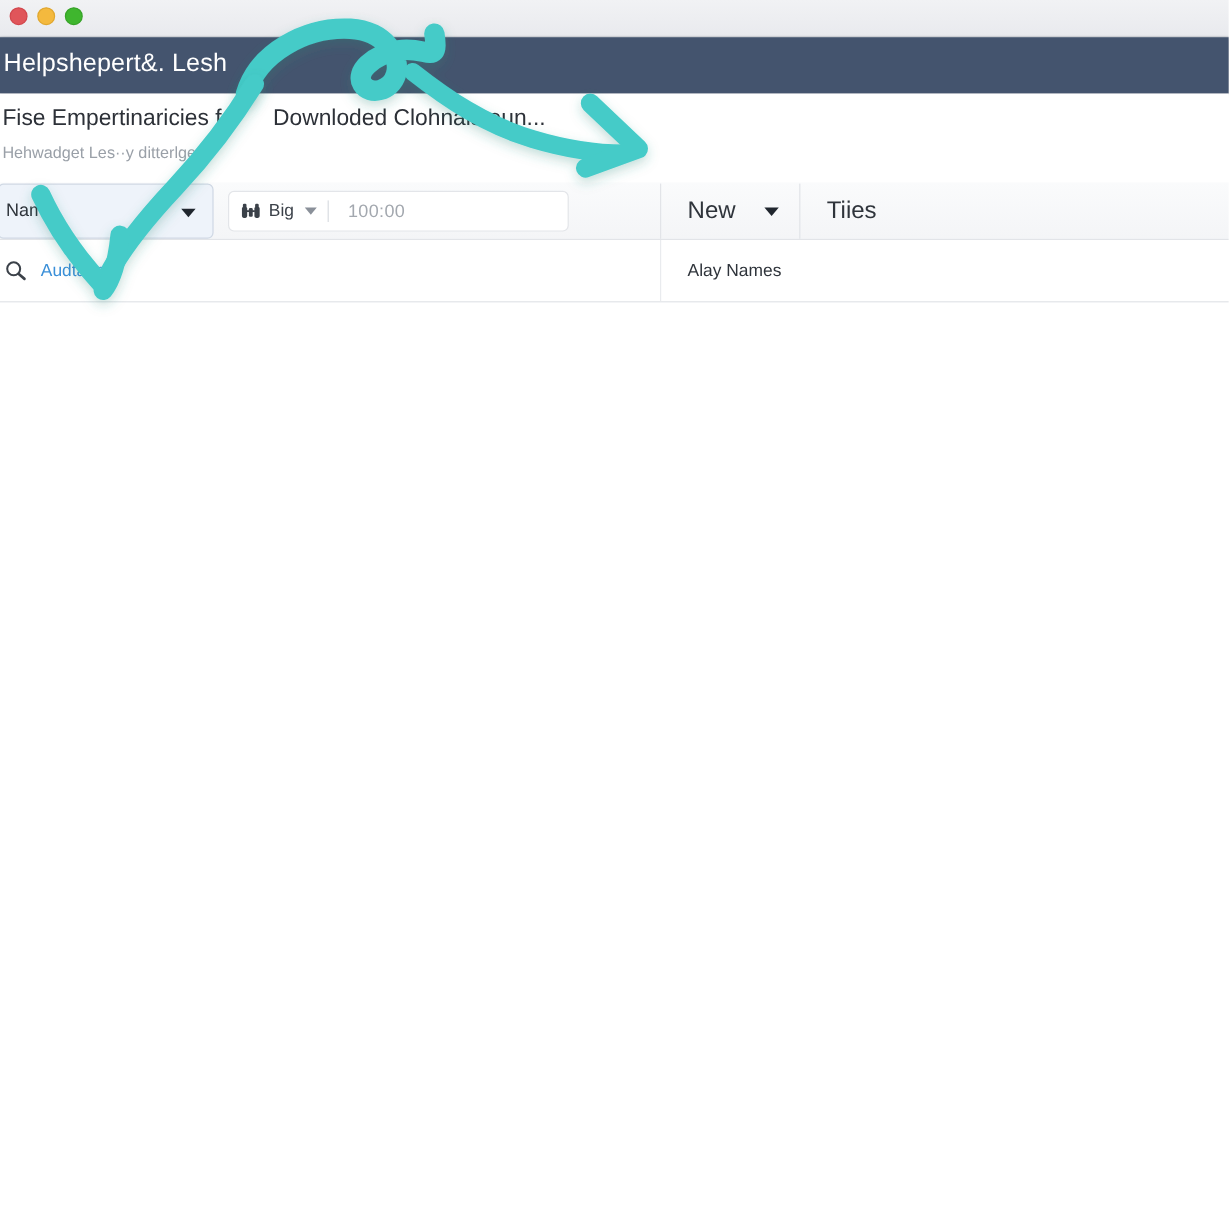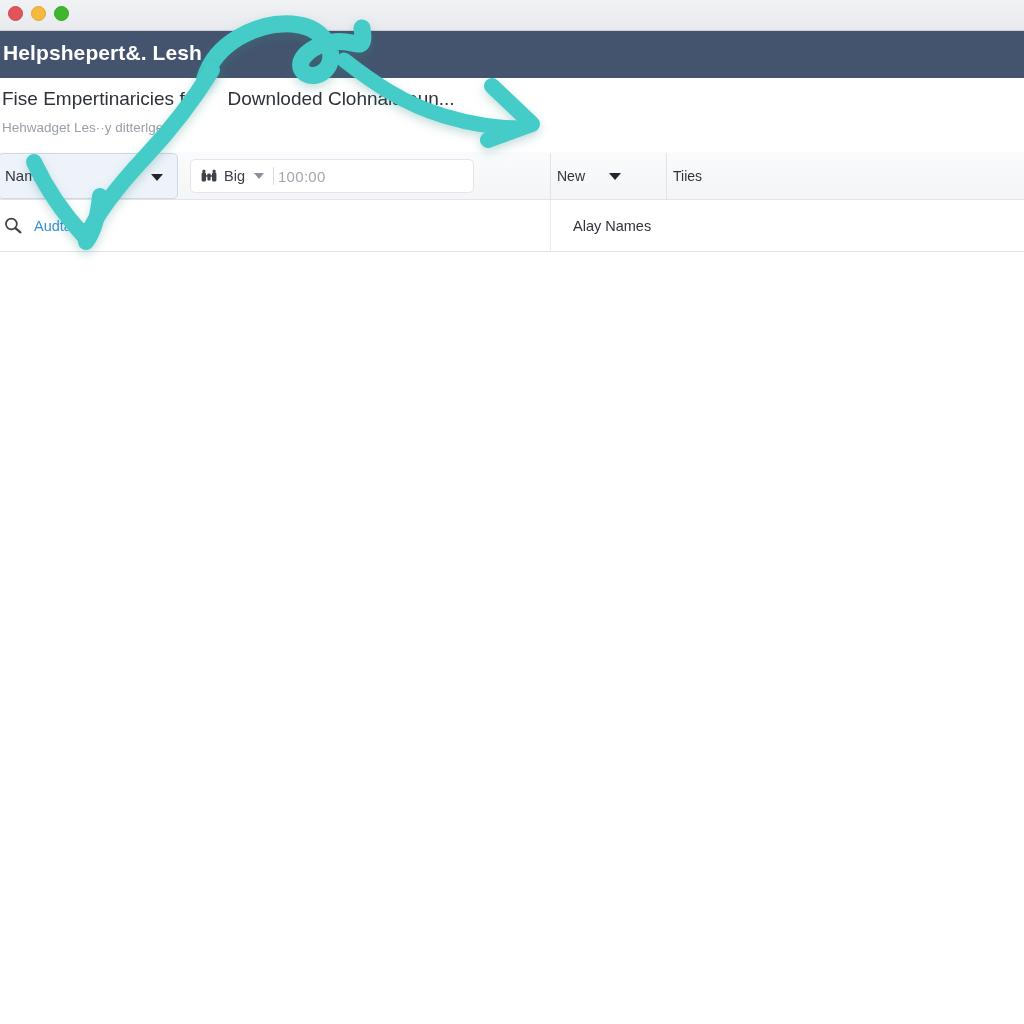--- a/index.html
+++ b/index.html
@@ -50,21 +50,20 @@
   .light.green  { background: #3fb62e; border: 1px solid #37a328; }
 
   
   .navbar {
     position: absolute;
     left: 0; top: 31px;
     width: 1024px;
     height: 47px;
     background: #44546e;
     box-shadow: 0 1px 3px rgba(0,0,0,.22);
-    font-weight: bold;
   }
   .navbar-title {
     position: absolute;
     left: 3px;
     top: 10px;
     font-size: 21px;
     color: #ffffff;
     letter-spacing: .1px;
     white-space: nowrap;
   }
@@ -176,40 +175,40 @@
     border-right: 5px solid transparent;
     border-top: 6px solid #8a9099;
   }
   .inp-div {
     margin-left: 9px;
     width: 1px;
     height: 18px;
     background: #d9dce1;
   }
   .inp-value {
-    margin-left: 4px;
+    margin-left: 16px;
     font-size: 15px;
     color: #a3a8af;
     letter-spacing: .3px;
   }
 
   
   .th {
     position: absolute;
     top: 1px;
     height: 46px;
     border-left: 1px solid #e2e4e8;
     box-sizing: border-box;
     display: flex;
     align-items: center;
   }
   .th-label {
-    font-size: 14px;
+    font-size: 20px;
     color: #2f343b;
-    margin-left: 6px;
+    margin-left: 22px;
     white-space: nowrap;
   }
   .th-caret {
     margin-left: 24px;
     width: 0; height: 0;
     border-left: 6px solid transparent;
     border-right: 6px solid transparent;
     border-top: 7px solid #20262e;
   }
   #th-new  { left: 550px; width: 116px; }

